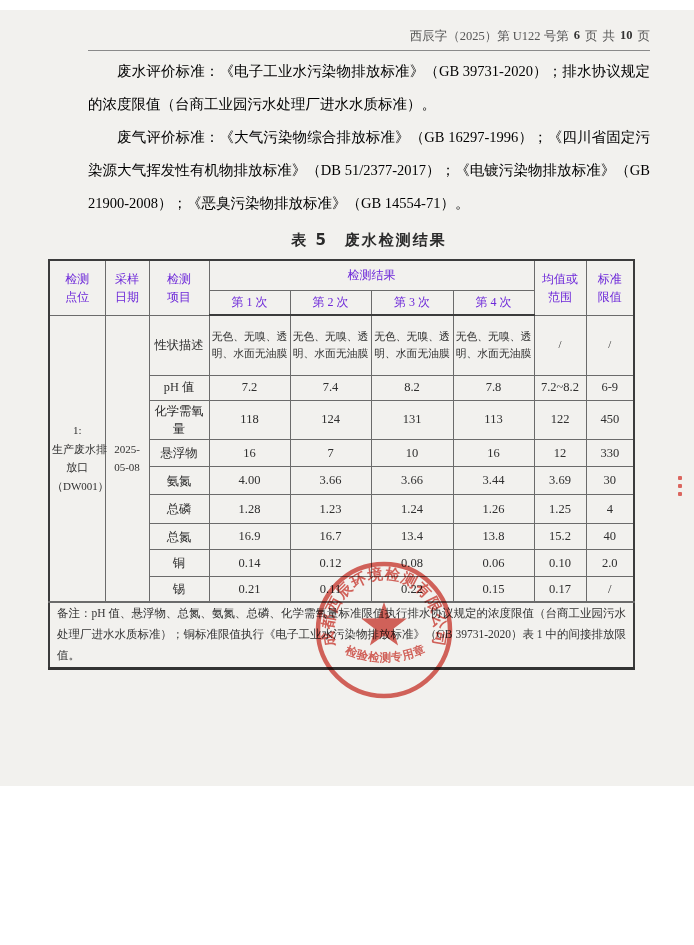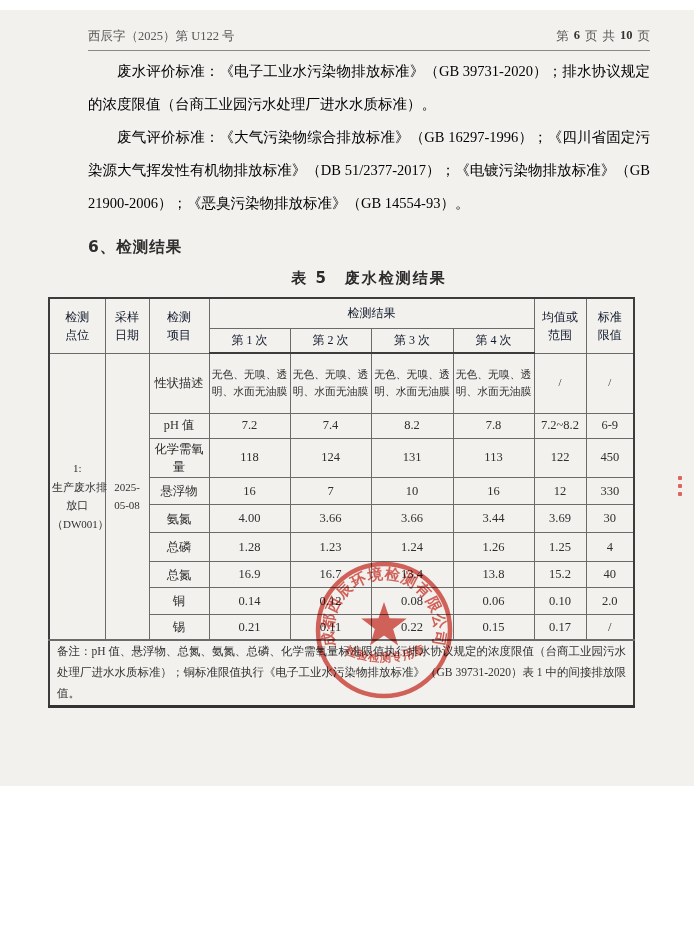--- a/index.html
+++ b/index.html
@@ -2,21 +2,21 @@
 <html><head>
 <meta charset="utf-8">
 <style>
   * { margin:0; padding:0; box-sizing:border-box; }
   body { background:#ffffff; font-family:"Liberation Serif","DejaVu Serif",serif; }
   .page { position:relative; width:694px; height:945px; background:#fff; overflow:hidden; }
   .scan-tint { position:absolute; top:10px; left:0; width:694px; height:776px;
                background:#f2f1ee; }
   .content { position:relative; z-index:1; padding:28px 44px 0 88px; color:#3b3b3b; }
 
-  .doc-header { display:flex; justify-content:space-between; align-items:flex-end;
+  .doc-header { display:flex; justify-content:flex-end; align-items:flex-end;
                 font-size:12.5px; color:#555; padding-bottom:5px;
                 border-bottom:1px solid #8a8a8a; }
   .doc-header .pg { display:inline-flex; gap:5px; }
   .doc-header b { color:#333; }
 
   .sec-heading { font-family:"DejaVu Sans","Liberation Sans",sans-serif;
                  font-weight:bold; font-size:15.5px; color:#2e2e2e;
                  letter-spacing:1px; }
   .h5 { margin-top:30px; }
   .h6 { margin-top:17px; }
@@ -33,21 +33,21 @@
   table.results { border-collapse:collapse; table-layout:fixed;
                   width:585px; margin-left:-40px; margin-top:9px;
                   font-size:12.5px; color:#2f2f2f; }
   table.results th, table.results td {
       border:1px solid #6b6b6b; text-align:center; vertical-align:middle;
       padding:1px 2px; font-weight:normal; }
   table.results { border:2px solid #3c3c3c; }
   table.results thead tr:last-child th { border-bottom-width:2px; border-bottom-color:#3c3c3c; }
   table.results tfoot td { border-top-width:2px; }
   table.results { border-bottom:3px solid #333; }
-  th.hdr { font-size:12px; line-height:1.5; color:#0f172a; }
+  th.hdr { font-size:12px; line-height:1.5; color:#6d28d9; }
   td.desc { font-size:10.8px; line-height:1.6; padding:2px 3px; }
   td.pt { font-size:11px; line-height:1.7; }
   td.pt .nowrap { white-space:nowrap; }
   td.item { font-size:12.3px; line-height:1.5; padding:2px 3px; }
   tfoot td.note { text-align:left; font-size:11.5px; line-height:1.85;
                   padding:0 7px; color:#333; text-align:justify; }
 
   .stamp { position:absolute; left:304px; top:550px; z-index:2;
            opacity:0.82; mix-blend-mode:multiply; }
   .artifact { position:absolute; left:678px; top:476px; z-index:2; width:5px; height:22px;
@@ -69,24 +69,23 @@
           <b>6</b>
           <span>页</span>
           <span>共</span>
           <b>10</b>
           <span>页</span>
       </span>
     </div>
 
     <div class="body-text">
       <p>废水评价标准：《电子工业水污染物排放标准》（GB 39731-2020）；排水协议规定的浓度限值（台商工业园污水处理厂进水水质标准）。</p>
-      <p>废气评价标准：《大气污染物综合排放标准》（GB 16297-1996）；《四川省固定污染源大气挥发性有机物排放标准》（DB 51/2377-2017）；《电镀污染物排放标准》（GB 21900-2006）；《恶臭污染物排放标准》（GB 14554-93）。</p>
-    </div>
-
-    <div class="sec-heading h6">6、检测结果</div>
+      <p>废气评价标准：《大气污染物综合排放标准》（GB 16297-1996）；《四川省固定污染源大气挥发性有机物排放标准》（DB 51/2377-2017）；《电镀污染物排放标准》（GB 21900-2008）；《恶臭污染物排放标准》（GB 14554-71）。</p>
+    </div>
+
 
     <div class="tbl-title">
       <span class="t">表 5　废水检测结果</span>
     </div>
 
     <table class="results">
       <colgroup>
         <col style="width:56px">
           <col style="width:44px">
           <col style="width:60px">

